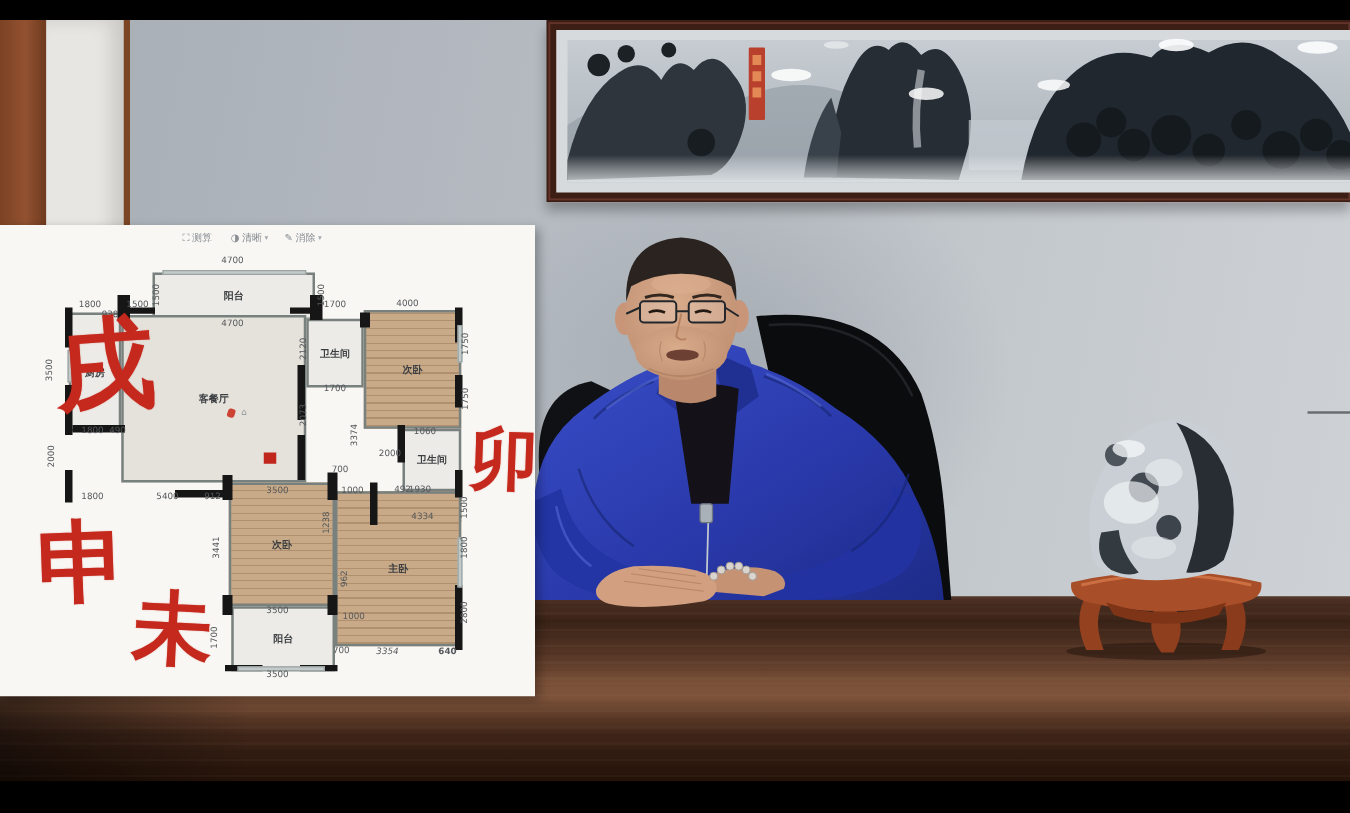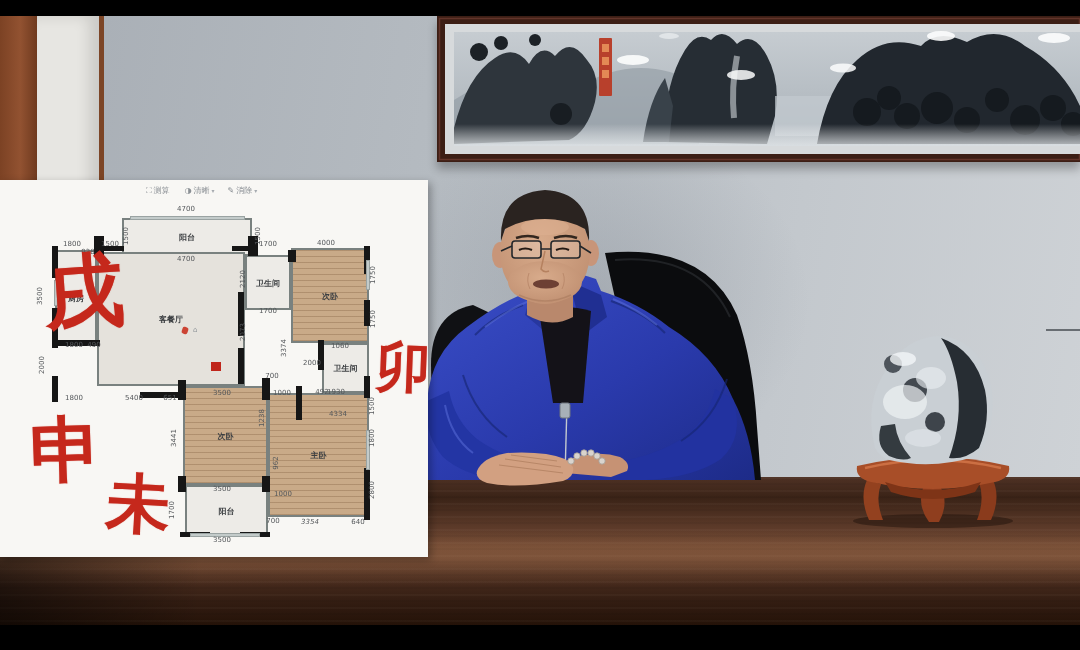--- a/index.html
+++ b/index.html
@@ -310,38 +310,38 @@
           <span class="dim v" style="left: 243px; top: 152px;">2073</span>
           <span class="dim v" style="left: 284px; top: 168px;">3374</span>
           <span class="dim" style="left: 272px; top: 196px;">700</span>
           <span class="dim" style="left: 340px; top: 166px;">1060</span>
           <span class="dim" style="left: 312px; top: 183px;">2000</span>
           <span class="dim v" style="left: 42px; top: 185px;">2000</span>
           <span class="dim" style="left: 74px; top: 165px;">1800</span>
           <span class="dim" style="left: 94px; top: 165px; text-align: center;">490</span>
           <span class="dim" style="left: 74px; top: 218px;">1800</span>
           <span class="dim" style="left: 134px; top: 218px;">5400</span>
-          <span class="dim" style="left: 170px; top: 218px;">651</span>
+          <span class="dim" style="left: 170px; top: 218px;">912</span>
           <span class="dim" style="left: 222px; top: 213px;">3500</span>
           <span class="dim" style="left: 282px; top: 213px;">1000</span>
           <span class="dim" style="left: 322px; top: 212px;">492</span>
           <span class="dim" style="left: 336px; top: 212px;">1930</span>
           <span class="dim v" style="left: 372px; top: 226px;">1500</span>
           <span class="dim" style="left: 338px; top: 234px;">4334</span>
           <span class="dim v" style="left: 174px; top: 258px;">3441</span>
           <span class="dim v" style="left: 262px; top: 238px;">1238</span>
           <span class="dim v" style="left: 372px; top: 258px;">1800</span>
           <span class="dim v" style="left: 276px; top: 283px;">962</span>
           <span class="dim v" style="left: 372px; top: 310px;">2800</span>
           <span class="dim" style="left: 222px; top: 309px;">3500</span>
           <span class="dim" style="left: 283px; top: 314px;">1000</span>
           <span class="dim v" style="left: 172px; top: 330px;">1700</span>
           <span class="dim" style="left: 273px; top: 341px;">700</span>
           <span class="dim" style="left: 310px; top: 342px; font-style: italic;">3354</span>
-          <span class="dim" style="left: 358px; top: 342px;">640</span>
+          <span class="dim" style="left: 358px; top: 342px; font-weight: bold;">640</span>
           <span class="dim" style="left: 222px; top: 360px;">3500</span>
         </div>
       <div id="plan-annos">
           <span class="red-anno" style="left: 44px; top: 74px; font-size: 80px; transform: rotate(-4deg);">戌</span>
           <span class="red-anno" style="left: 376px; top: 162px; font-size: 54px; transform: rotate(2deg);">卯</span>
           <span class="red-anno" style="left: 30px; top: 236px; font-size: 72px; transform: rotate(-2deg);">申</span>
           <span class="red-anno" style="left: 106px; top: 294px; font-size: 64px; transform: rotate(3deg);">未</span>
         </div>
       <div class="abs" id="red-marker"></div>
       <div class="abs" id="red-scribble"></div>

